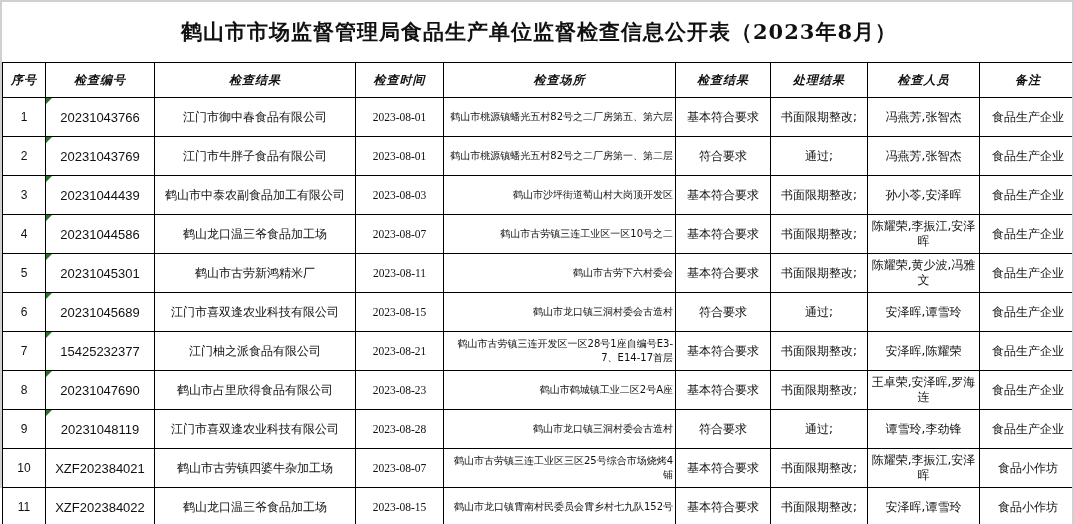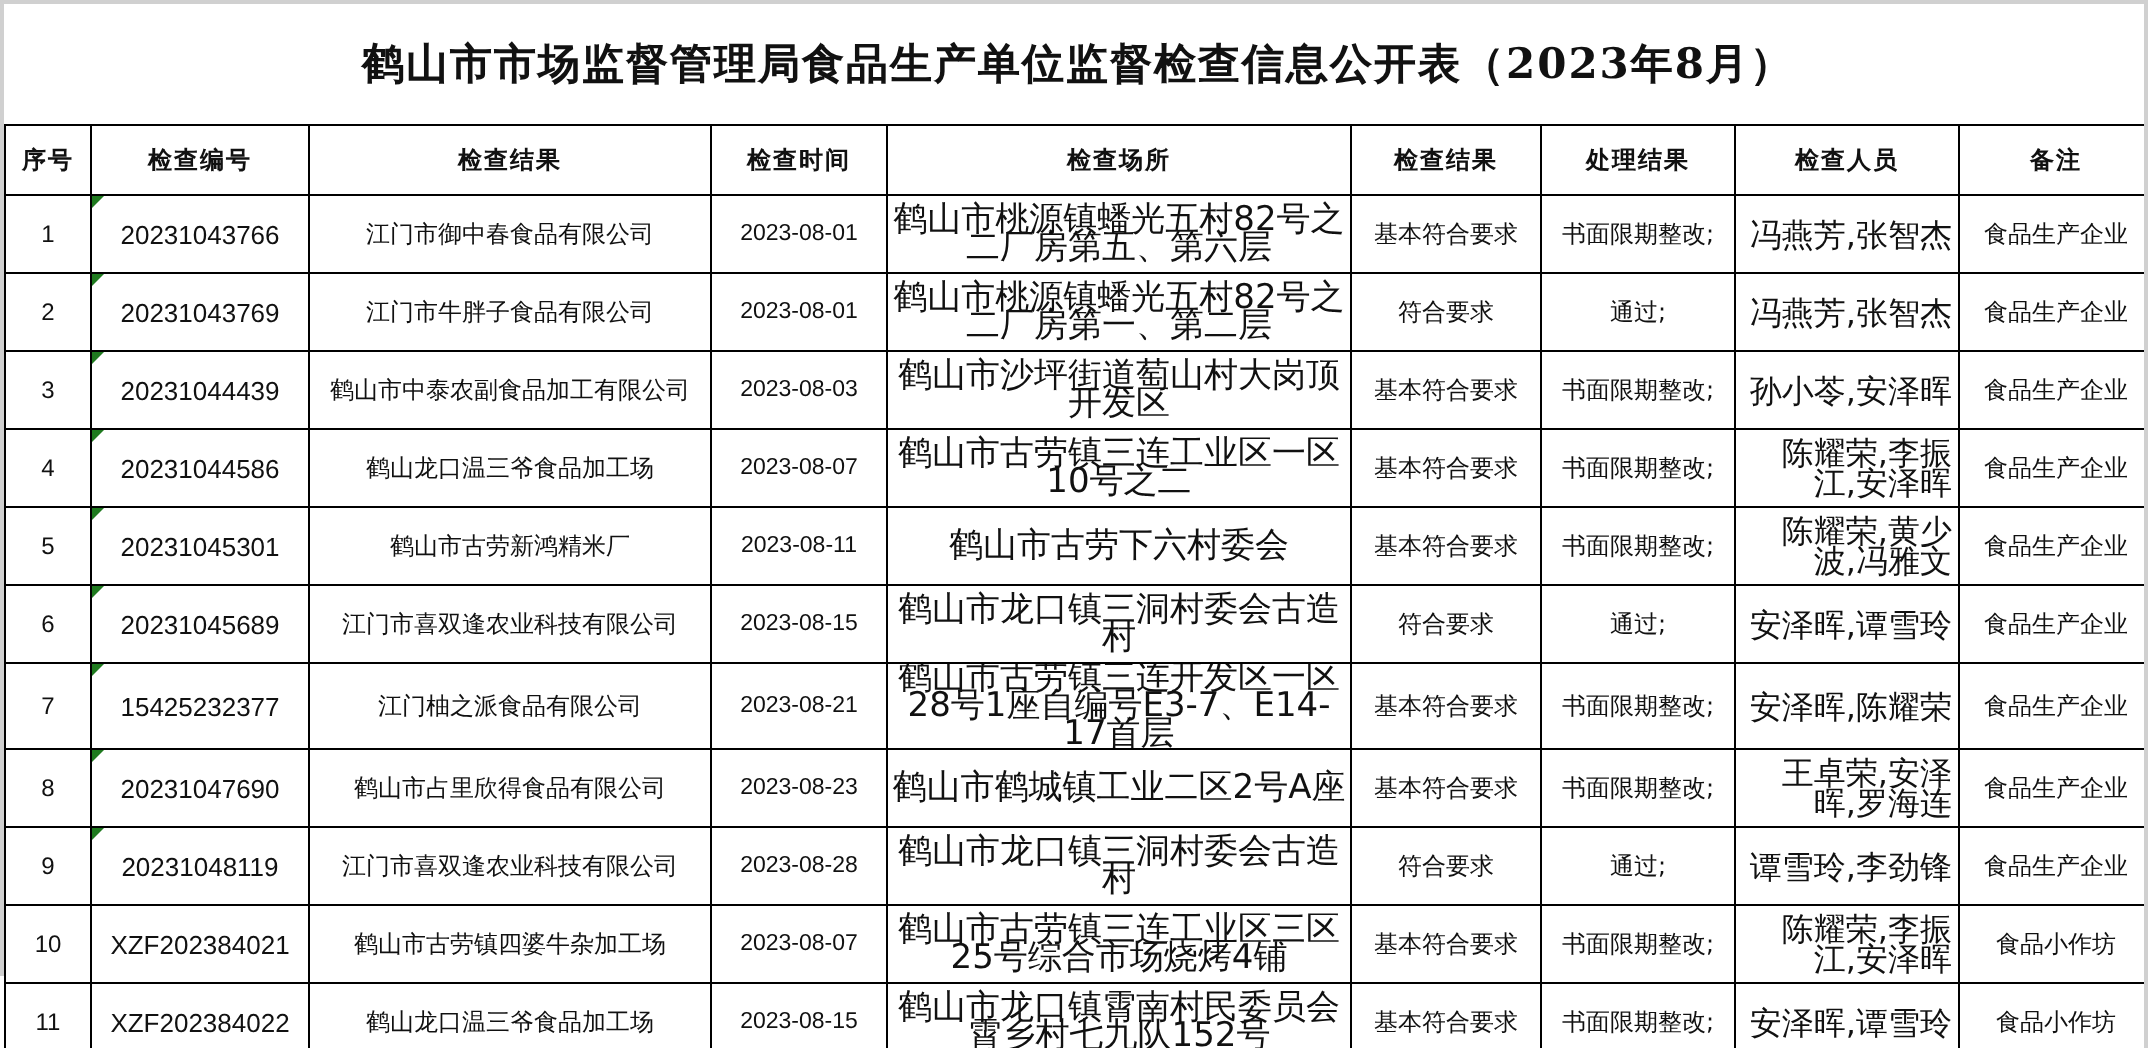--- a/index.html
+++ b/index.html
@@ -7,29 +7,29 @@
          font-family: "DejaVu Sans", "Liberation Sans", sans-serif; color: #111; }
   .sheet { position: absolute; left: 0; top: 0; width: 1074px; height: 488px;
            border-left: 2px solid #d0d0d0; border-top: 2px solid #d0d0d0; box-sizing: border-box; }
   .title { position: absolute; left: 0; top: 0; width: 1074px; height: 60px;
            display: flex; align-items: center; justify-content: center;
            font-family: "DejaVu Serif", "Liberation Serif", serif; font-size: 21px; font-weight: bold;
            letter-spacing: 1px; color: #111; }
   table { position: absolute; left: 0; top: 60px; border-collapse: collapse; table-layout: fixed; width: 1074px; }
   th, td { border: 1px solid #000; text-align: center; vertical-align: middle; padding: 0 3px;
            overflow: hidden; box-sizing: border-box; }
-  th { height: 35px; font-size: 12px; font-weight: bold; letter-spacing: 1px; }
+  th { height: 35px; font-size: 12px; font-weight: bold; letter-spacing: 1px; font-style: italic; }
   td { height: 39px; font-size: 12px; line-height: 15px; }
   td.num { font-family: "Liberation Sans", sans-serif; font-size: 12px; }
   td.code { font-family: "Liberation Sans", sans-serif; font-size: 13px; position: relative; }
-  td.date { font-family: Liberation Sans, sans-serif; font-size: 11.5px; }
+  td.date { font-family: Liberation Serif, serif; font-size: 11.5px; }
   td.code .flag { position: absolute; left: 0; top: 0; width: 0; height: 0;
                   border-top: 6px solid #1f7a1f; border-right: 6px solid transparent; }
-  td.place { font-size: 17px; line-height: 14px; padding: 0 2px; }
-  td.staff { font-size: 16px; line-height: 15px; text-align: right; }
+  td.place { font-size: 10px; line-height: 14px; padding: 0 2px; text-align: right; }
+  td.staff { font-size: 12px; line-height: 15px; }
   .scrollbar-right { position: absolute; right: 0; top: 0; width: 2px; height: 524px; background: #d0d0d0; }
 </style>
 </head>
 <body>
 
 <div class="sheet">
   <div class="title">鹤山市市场监督管理局食品生产单位监督检查信息公开表（2023年8月）</div>
 
   <table>
     <colgroup>

